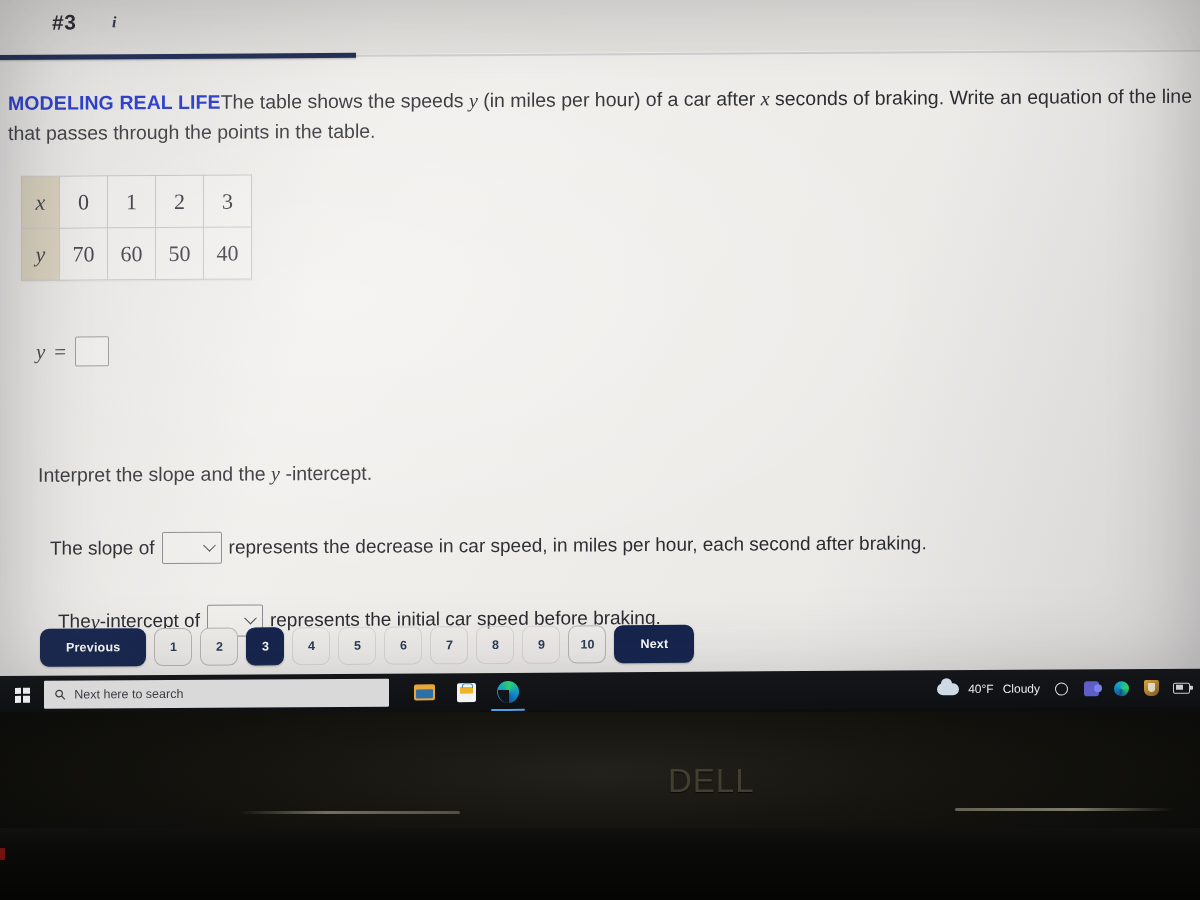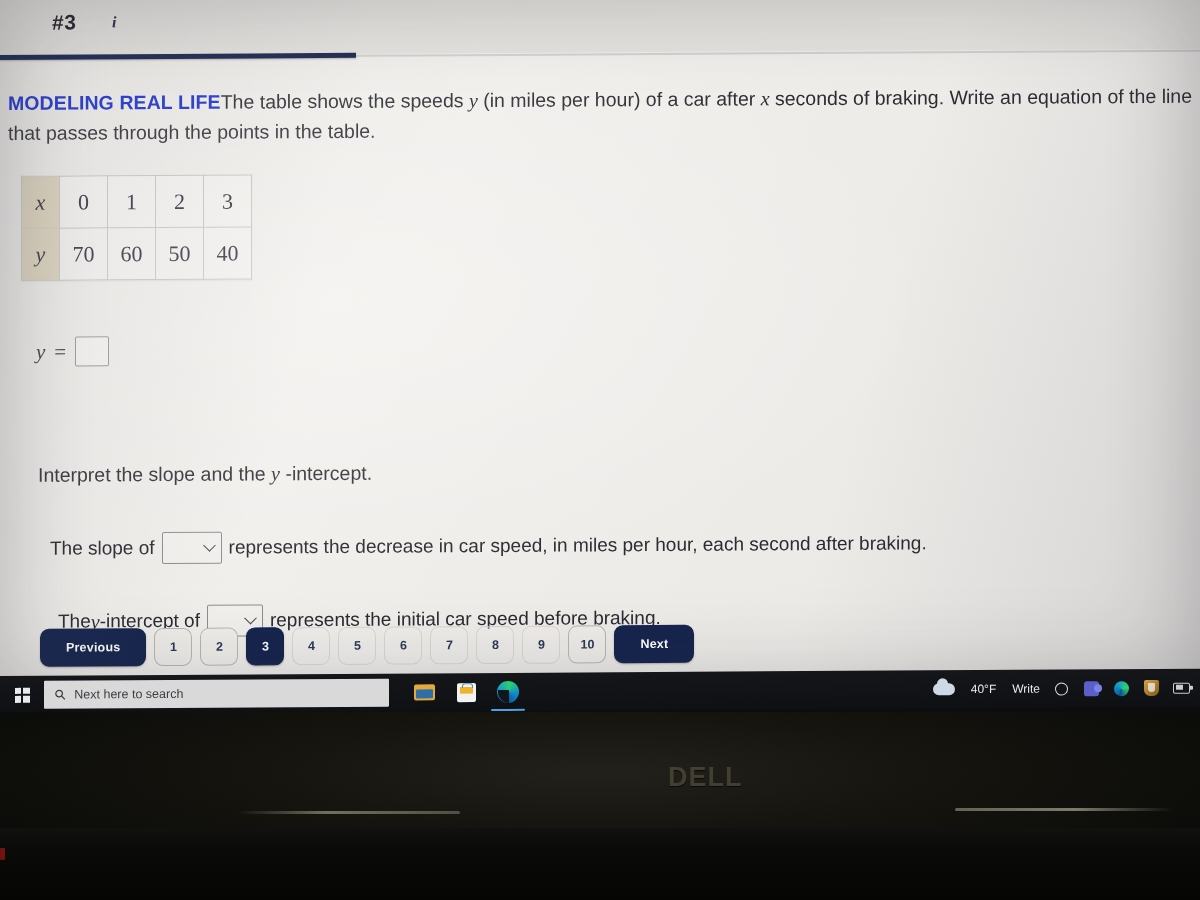--- a/index.html
+++ b/index.html
@@ -30,22 +30,22 @@
   .bezel-bottom {
     position: absolute;
     left: 0; top: 712px; width: 1200px; height: 188px;
     background:
       radial-gradient(ellipse 700px 120px at 600px 60px, #23211c 0%, #16150f 45%, #0b0b09 100%);
   }
   .dell-logo {
     position: absolute;
     left: 668px; top: 762px;
     font-family: "Liberation Sans", sans-serif;
-    font-size: 27px;
-    font-weight: 700;
+    font-size: 33px;
+    font-weight: 400;
     letter-spacing: 1px;
     color: #4a4635;
     text-shadow: 0 1px 1px rgba(0,0,0,.8);
     opacity: .85;
   }
   .keyboard-edge {
     position: absolute; left: 0; top: 828px; width: 1200px; height: 72px;
     background: linear-gradient(to bottom, #111110 0%, #0a0a09 30%, #050504 100%);
   }
   .kb-glint-1 {
@@ -278,21 +278,21 @@
   .edge-ico {
     width: 22px; height: 22px; border-radius: 50%;
     background: conic-gradient(from 200deg, #0f5fa6 0deg, #14a0c8 90deg, #2fd06a 170deg, #0f8fd0 260deg, #0b4c8f 360deg);
     position: relative;
   }
   .edge-ico::after {
     content:""; position:absolute; left:1px; top:9px; width:11px; height:13px;
     background: #12161b; border-radius: 0 0 0 11px;
   }
   .tray { margin-left: auto; display: flex; align-items: center; gap: 13px; padding-right: 10px; }
-  .weather { display: flex; align-items: center; gap: 16px; }
+  .weather { display: flex; align-items: center; gap: 9px; }
   .cloud-ico {
     width: 22px; height: 12px; background: #cdd9e4; border-radius: 8px; position: relative;
   }
   .cloud-ico::before { content:""; position:absolute; left:4px; top:-5px; width:11px; height:11px; background:#cdd9e4; border-radius:50%; }
   .weather-text { font-size: 12px; color: #e9ebee; }
   .tray-ico { width: 17px; height: 17px; display: flex; align-items: center; justify-content: center; font-size: 12px; color: #dfe2e6; }
   .circ { width: 13px; height: 13px; border: 1.6px solid #dcdfe3; border-radius: 50%; }
   .teams-ico { width: 15px; height: 15px; background: #5b5fc7; border-radius: 3px; position: relative; }
   .teams-ico::after{content:"";position:absolute;right:-3px;top:3px;width:8px;height:8px;background:#7b83eb;border-radius:50%;}
   .edge-small { width: 15px; height: 15px; border-radius: 50%; background: conic-gradient(from 200deg,#0f5fa6,#14a0c8,#2fd06a,#0b4c8f); }
@@ -435,21 +435,21 @@
           <span class="store-ico"></span>
         </span>
       <span class="tb-icon active">
           <span class="edge-ico"></span>
         </span>
     </div>
     <div class="tray">
       <span class="weather">
         <span class="cloud-ico"></span>
         <span class="weather-text">40°F</span>
-        <span class="weather-text">Write</span>
+        <span class="weather-text">Cloudy</span>
       </span>
       <span class="tray-ico">
           <span class="circ"></span>
         </span>
       <span class="tray-ico">
           <span class="teams-ico"></span>
         </span>
       <span class="tray-ico">
           <span class="edge-small"></span>
         </span>

